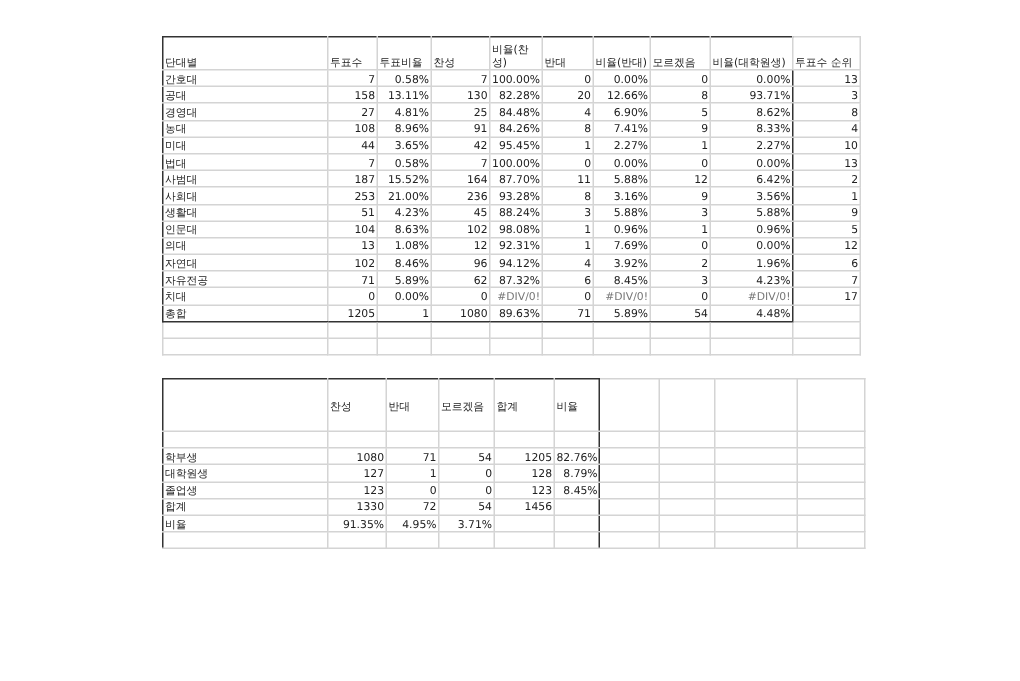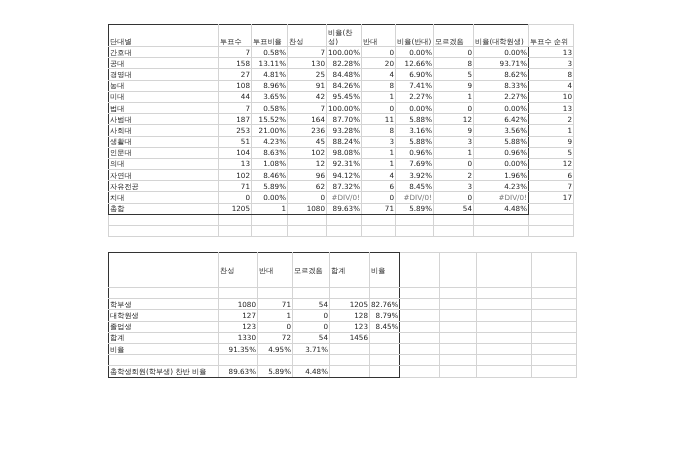--- a/index.html
+++ b/index.html
@@ -361,27 +361,15 @@
           <td class=" tt"></td>
           <td class=" tt"></td>
           <td class=" tt"></td>
           <td class=" tb tt"></td>
           <td class=" tr tt"></td>
           <td></td>
           <td></td>
           <td></td>
           <td></td>
         </tr>
-        <tr>
-          <td class=" tb tbot">총학생회원(학부생) 찬반 비율</td>
-          <td class="n tbot">89.63%</td>
-          <td class="n tbot">5.89%</td>
-          <td class="n tbot">4.48%</td>
-          <td class="n tb tbot"></td>
-          <td class="n tr tbot"></td>
-          <td></td>
-          <td></td>
-          <td></td>
-          <td></td>
-        </tr>
       </tbody>
   </table>
 </div>
 
 </body></html>

